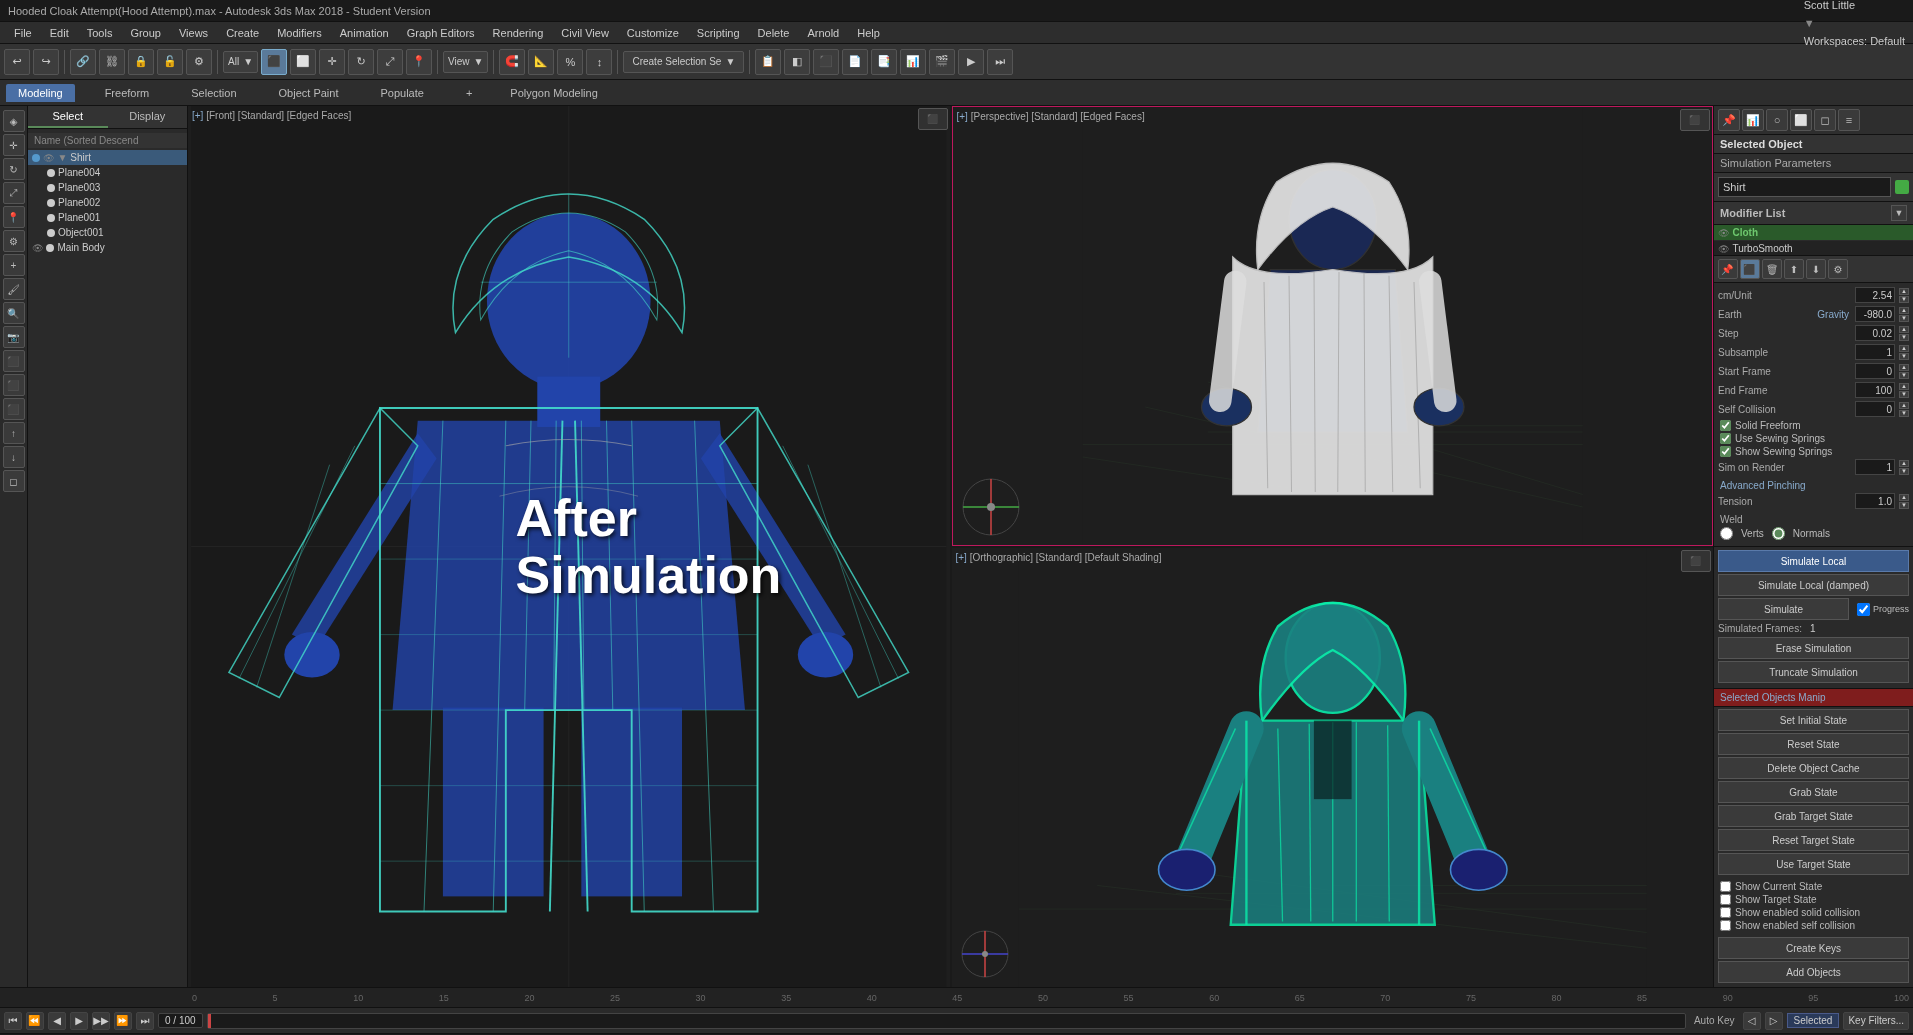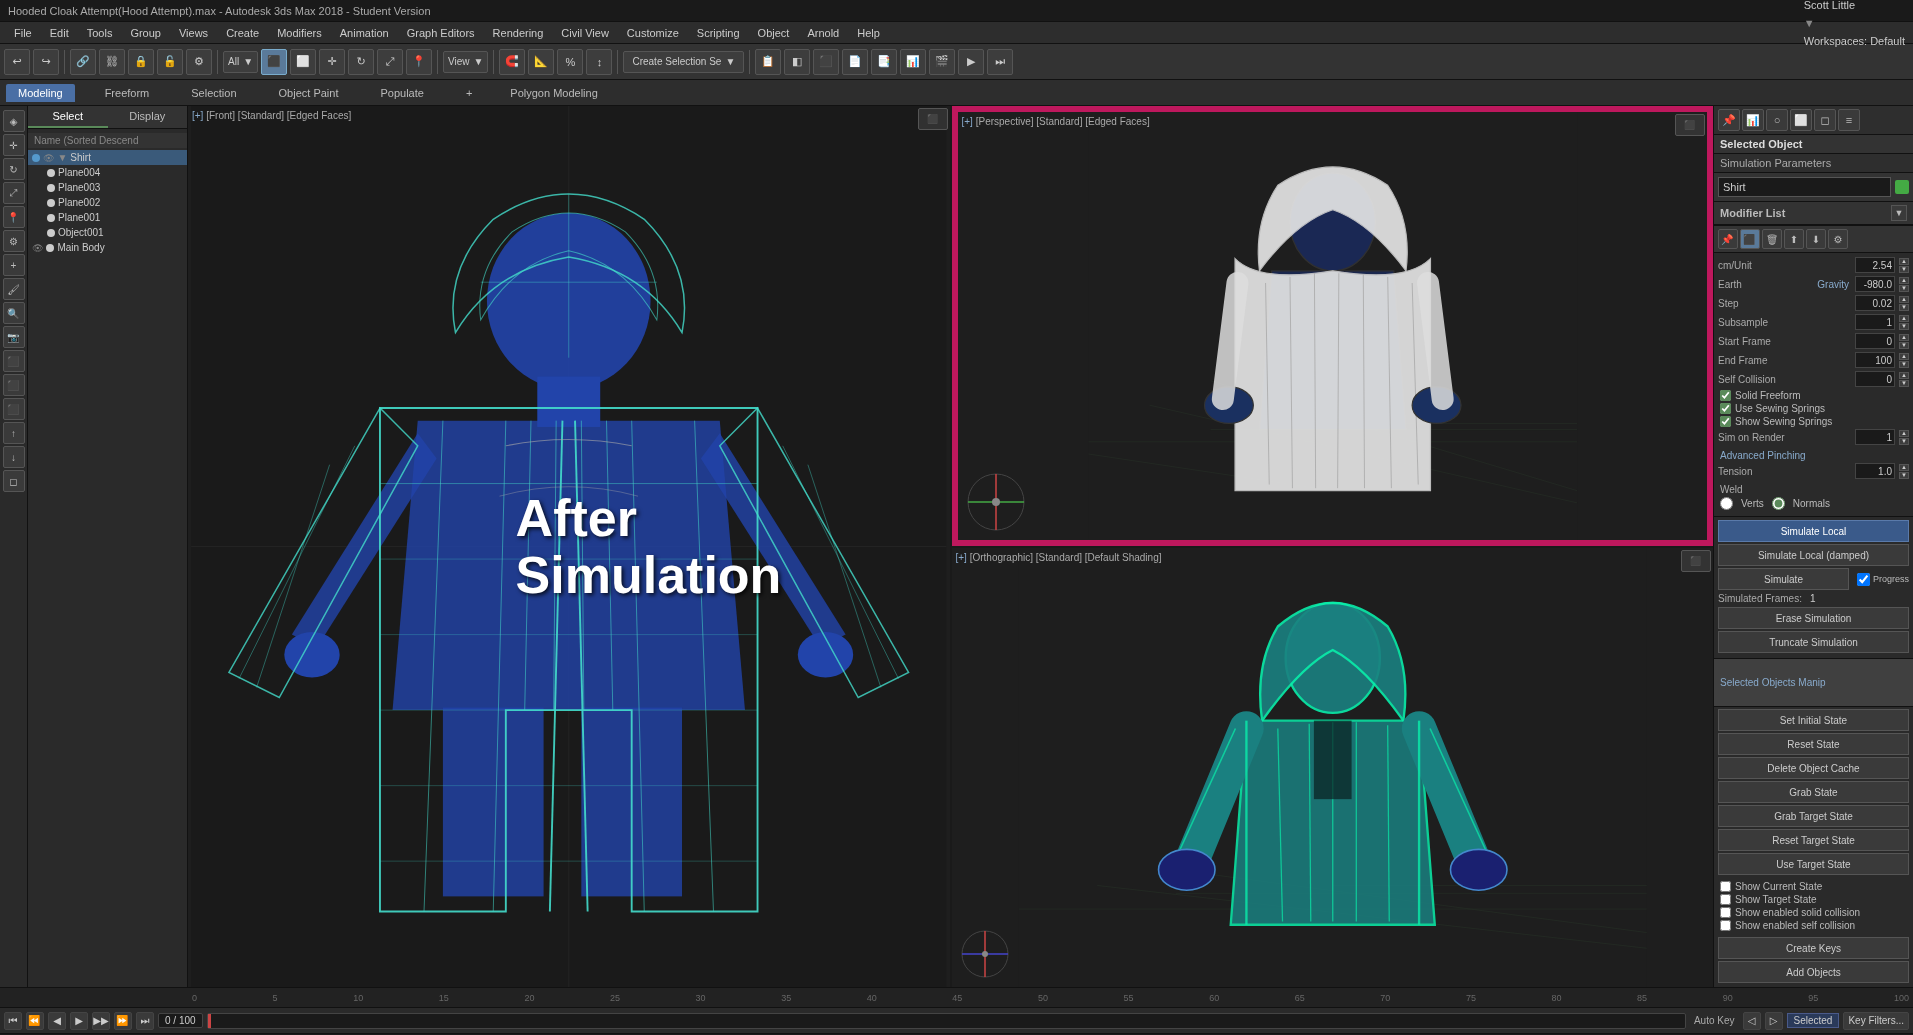--- a/index.html
+++ b/index.html
@@ -243,21 +243,21 @@
       grid-column: 1;
       grid-row: 1 / 3;
       background: #1e1e1e;
     }
 
     
     #vp-perspective {
       grid-column: 2;
       grid-row: 1;
       background: #1e1e1e;
-      border: 6px solid #be185d;
+      border: 1px solid #be185d;
     }
 
     
     #vp-ortho {
       grid-column: 2;
       grid-row: 2;
       background: #1e1e1e;
     }
 
     
@@ -423,22 +423,22 @@
       cursor: pointer;
       color: #bbb;
       font-size: 10px;
     }
     .panel-icon-btn.active { background: #5a7a9a; }
 
     
     .section-label {
       font-size: 10px;
       color: #88aacc;
-      padding: 18px 6px;
-      background: #404040;
+      padding: 3px 6px;
+      background: #7f1d1d;
       border-bottom: 1px solid #111;
     }
 
     
     #bottom-area {
       height: 26px;
       background: #2a2a2a;
       border-top: 1px solid #111;
       display: flex;
       align-items: center;
@@ -584,21 +584,21 @@
   <span class="menu-item">Group</span>
   <span class="menu-item">Views</span>
   <span class="menu-item">Create</span>
   <span class="menu-item">Modifiers</span>
   <span class="menu-item">Animation</span>
   <span class="menu-item">Graph Editors</span>
   <span class="menu-item">Rendering</span>
   <span class="menu-item">Civil View</span>
   <span class="menu-item">Customize</span>
   <span class="menu-item">Scripting</span>
-  <span class="menu-item">Object</span>
+  <span class="menu-item">Delete</span>
   <span class="menu-item">Arnold</span>
   <span class="menu-item">Help</span>
 </div>
 
 <div id="toolbar">
   <div class="tool-btn">↩</div>
   <div class="tool-btn">↪</div>
   <div class="tool-separator"></div>
   <div class="tool-btn">🔗</div>
   <div class="tool-btn">⛓</div>

